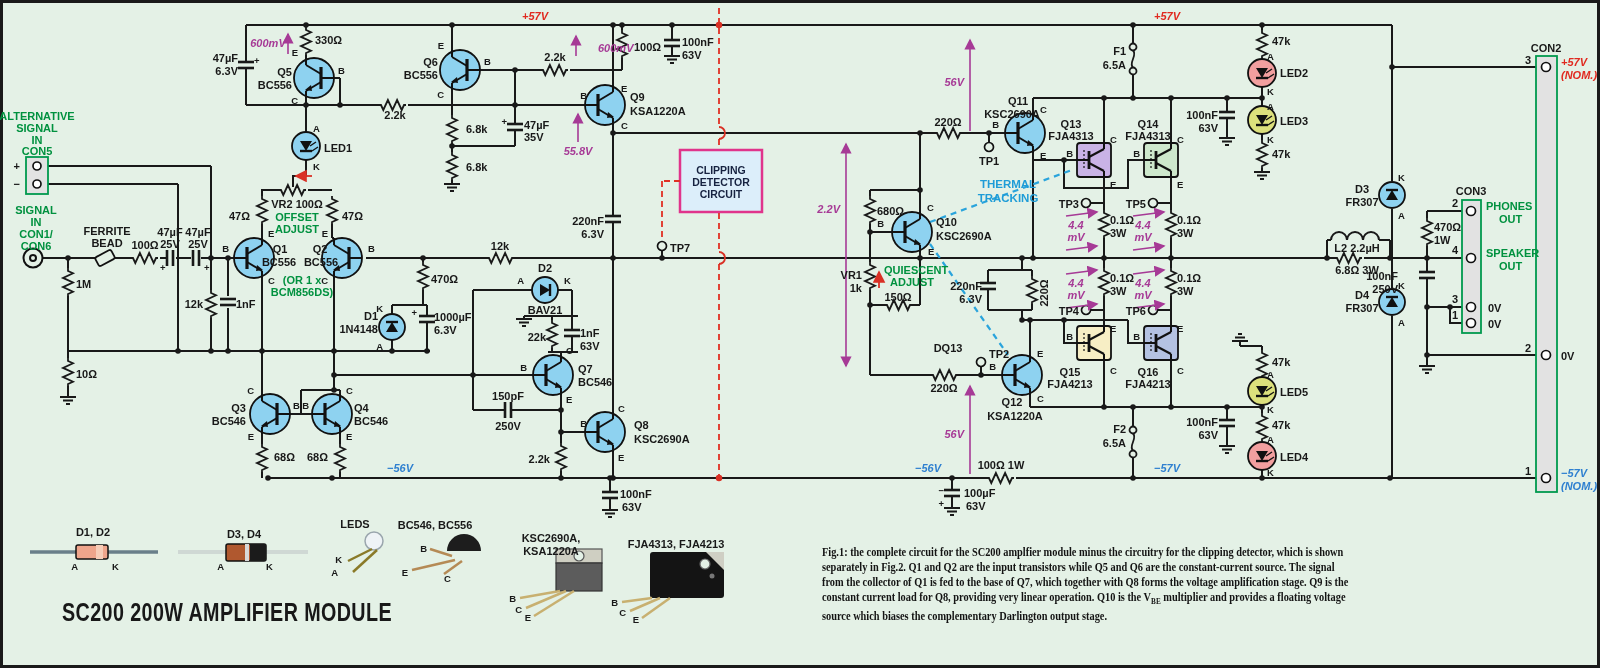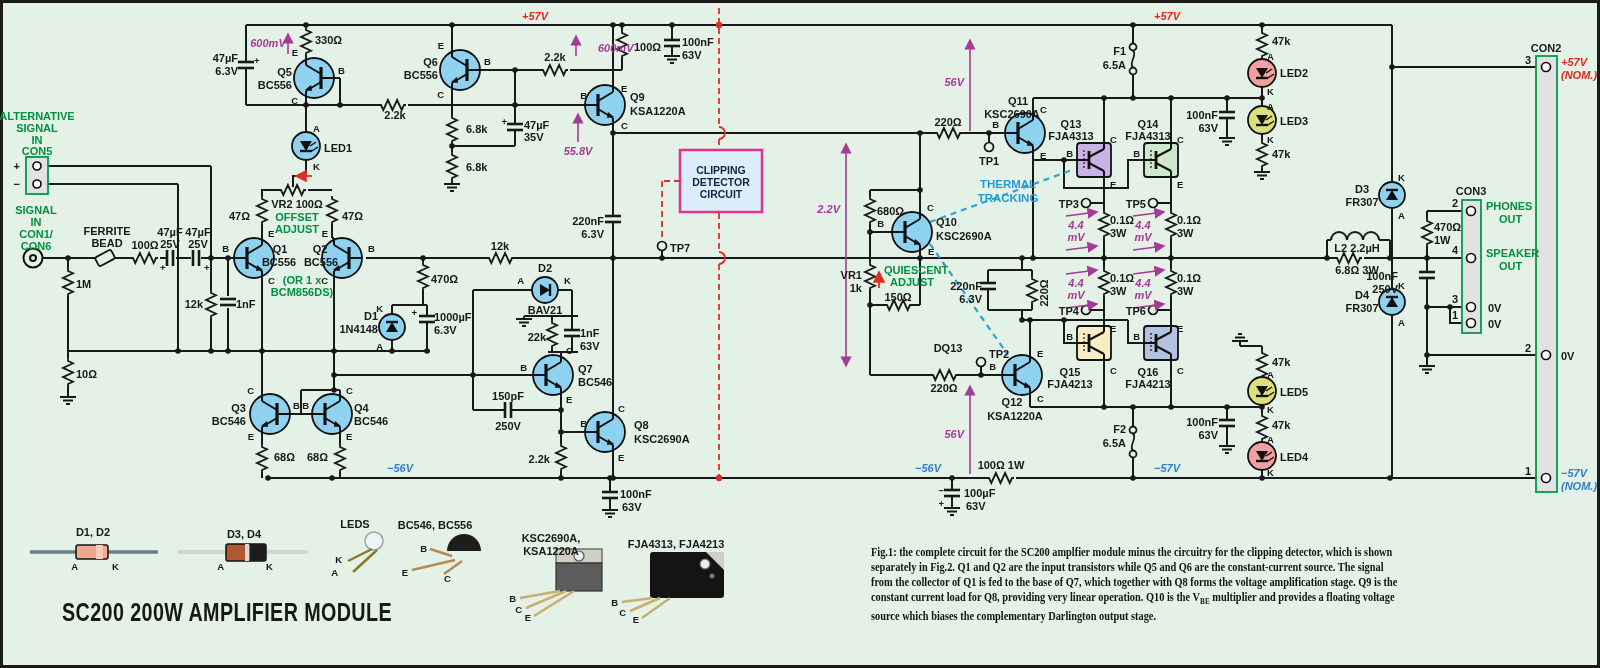--- a/index.html
+++ b/index.html
@@ -599,20 +599,20 @@
 <text x="516" y="602" text-anchor="end" class="p">B</text>
 <text x="522" y="613" text-anchor="end" class="p">C</text>
 <text x="531" y="621" text-anchor="end" class="p">E</text>
 <text x="618" y="606" text-anchor="end" class="p">B</text>
 <text x="626" y="616" text-anchor="end" class="p">C</text>
 <text x="639" y="623" text-anchor="end" class="p">E</text>
 <text x="62" y="621" class="tt" textLength="330" lengthAdjust="spacingAndGlyphs">SC200 200W AMPLIFIER MODULE</text>
 </g>
 </svg>
 
-<div class="caption" style="left:871px;top:545px;width:515px">
+<div class="caption" style="left:822px;top:545px;width:515px">
   <div class="ln">Fig.1: the complete circuit for the SC200 amplfier module minus the circuitry for the clipping detector, which is shown</div>
   <div class="ln">separately in Fig.2. Q1 and Q2 are the input transistors while Q5 and Q6 are the constant-current source. The signal</div>
   <div class="ln">from the collector of Q1 is fed to the base of Q7, which together with Q8 forms the voltage amplification stage. Q9 is the</div>
   <div class="ln"><span>constant current load for Q8, providing very linear operation. Q10 is the V</span><sub>BE</sub><span> multiplier and provides a floating voltage</span></div>
   <div class="ln">source which biases the complementary Darlington output stage.</div>
 </div>
 </div>
 
 </body></html>

